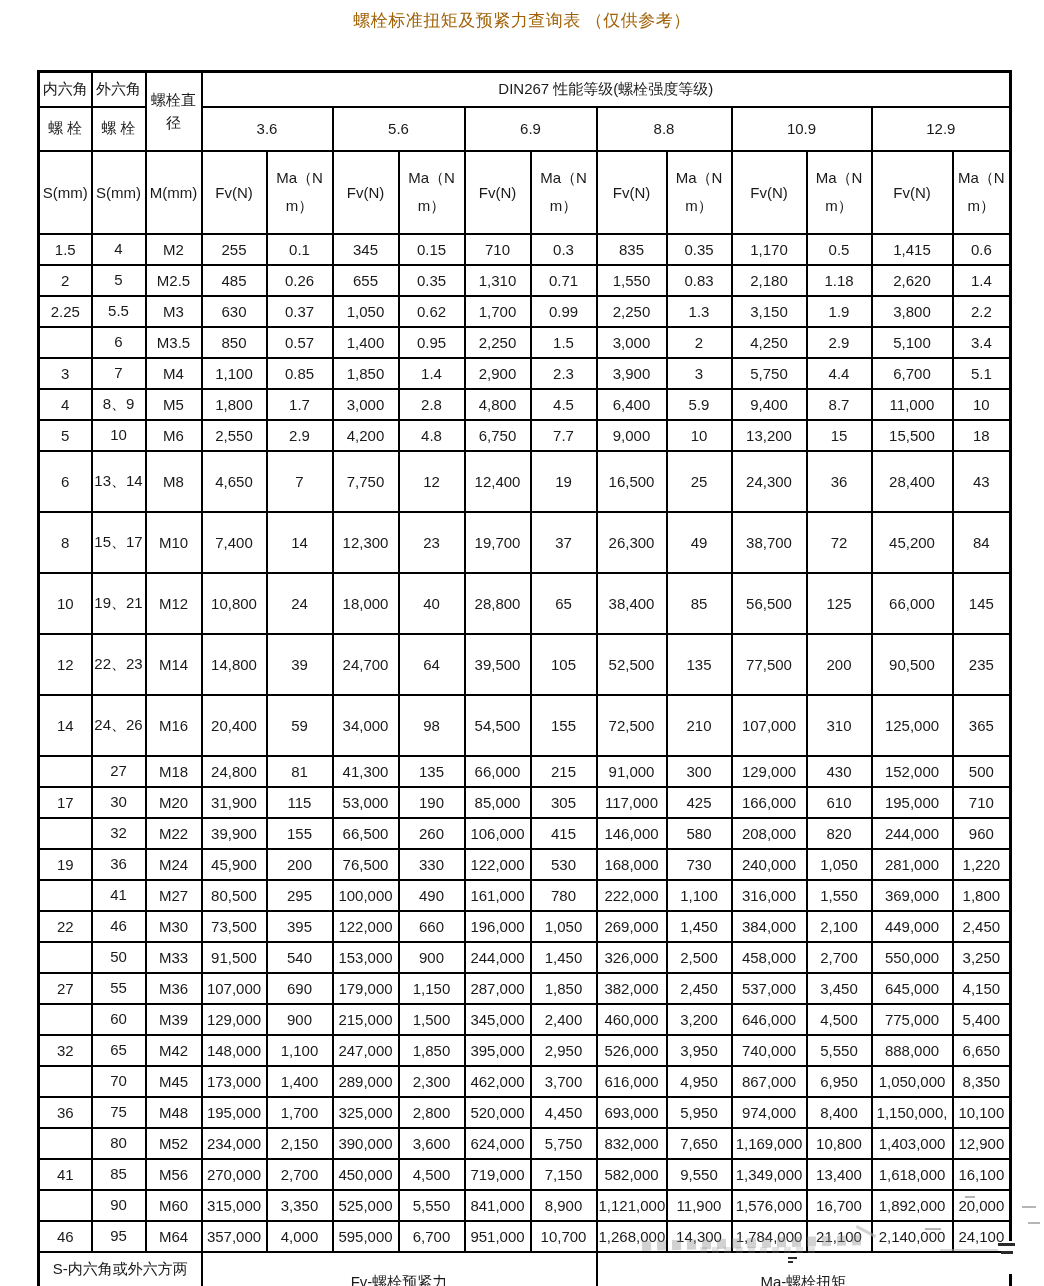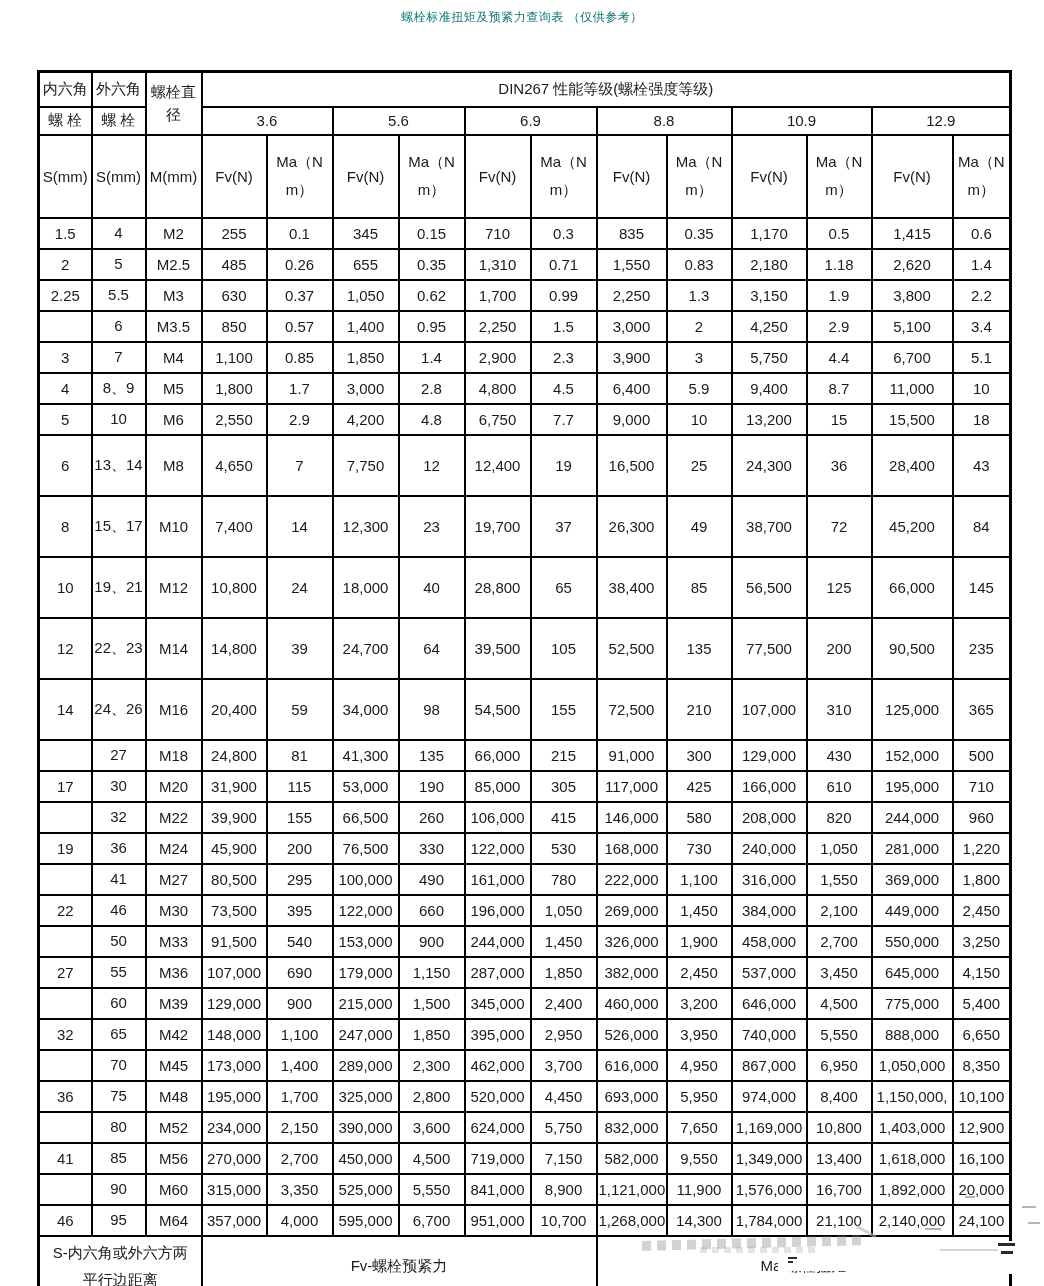--- a/index.html
+++ b/index.html
@@ -3,33 +3,33 @@
 <meta charset="utf-8">
 <style>
   html,body{margin:0;padding:0;}
   body{
     width:1044px;height:1286px;background:#ffffff;color:#000;
     font-family:"Liberation Sans","DejaVu Sans",sans-serif;
     position:relative;overflow:hidden;
   }
   .title{
     position:absolute;top:9px;left:0;width:100%;
-    text-align:center;font-size:12px;color:#0f766e;letter-spacing:.5px;
+    text-align:center;font-size:17px;color:#a16207;letter-spacing:.5px;
   }
   table.tbl{
     position:absolute;left:37px;top:70px;width:973px;
     border-collapse:collapse;table-layout:fixed;
     border:3px solid #000;
   }
   .tbl td{
     border:2px solid #000;text-align:center;vertical-align:middle;
     padding:0 1px;font-size:15px;overflow:hidden;color:#1a1a1a;
   }
   thead tr.h1{height:35px}
-  thead tr.h2{height:28px}
+  thead tr.h2{height:44px}
   thead tr.h3{height:65px}
   thead td{font-size:16px;}
   thead tr.h3 td{font-size:15px;}
   td.wrapcell{word-break:break-all;line-height:1.55;}
   td.ma-head{word-break:break-all;line-height:1.9;padding:12px 2px;}
   tbody tr{height:31px}
   tbody tr:nth-child(n+8):nth-child(-n+12){height:61px}
   tbody td{white-space:nowrap;}
   tbody td:nth-child(2){white-space:normal;word-break:break-all;line-height:1.5;}
   tfoot tr{height:62px}
@@ -433,21 +433,21 @@
         <td></td>
         <td>50</td>
         <td>M33</td>
         <td>91,500</td>
         <td>540</td>
         <td>153,000</td>
         <td>900</td>
         <td>244,000</td>
         <td>1,450</td>
         <td>326,000</td>
-        <td>1,900</td>
+        <td>2,500</td>
         <td>458,000</td>
         <td>2,700</td>
         <td>550,000</td>
         <td>3,250</td>
       </tr>
       <tr>
         <td>27</td>
         <td>55</td>
         <td>M36</td>
         <td>107,000</td>

